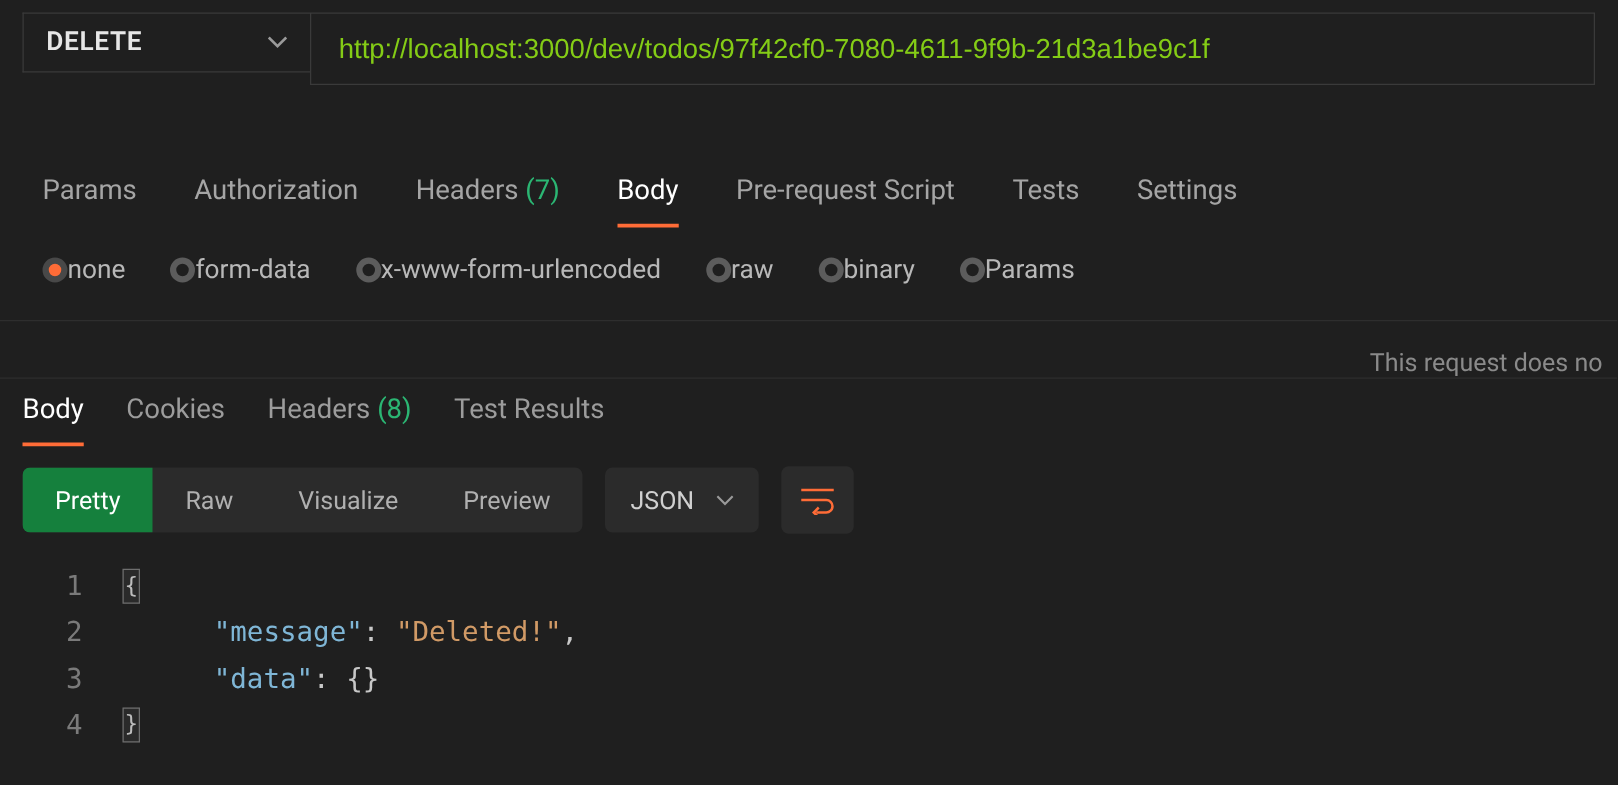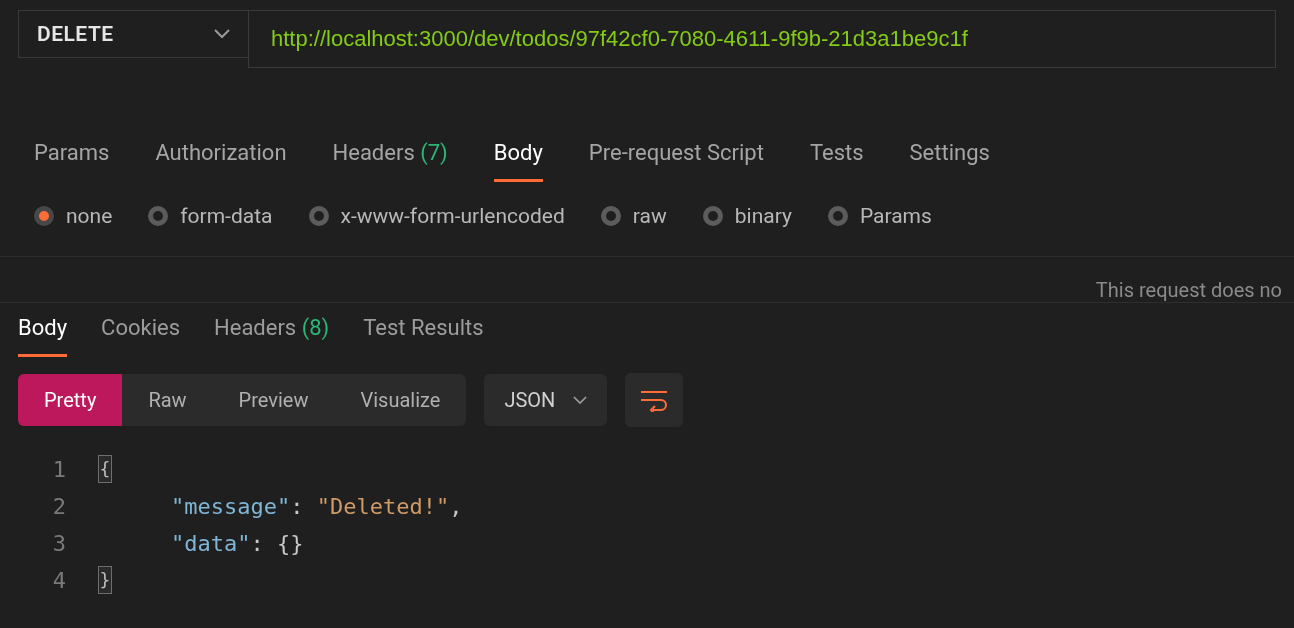--- a/index.html
+++ b/index.html
@@ -60,21 +60,21 @@
   .body-types {
     display: flex;
     gap: 36px;
     padding: 22px 34px 28px 34px;
     align-items: center;
     color: #b8b8b8;
     font-size: 21px;
     border-bottom: 1px solid #2e2e2e;
   }
   .radio {
-    display: flex; align-items: center; gap: 12px; cursor: pointer;
+    display: flex; align-items: center; cursor: pointer;
   }
   .radio .dot {
     width: 20px; height: 20px; border-radius: 50%;
     border: 5px solid #5c5c5c; background: #1f1f1f;
   }
   .radio.selected .dot { border-color: #484848; background: #ff6c37; }
 
   .hint-row {
     height: 46px;
     display: flex; justify-content: flex-end; align-items: flex-end;
@@ -111,21 +111,21 @@
     background: #2b2b2b;
     border-radius: 6px;
     overflow: hidden;
   }
   .seg {
     padding: 14px 26px;
     color: #b0b0b0;
     cursor: pointer;
     font-size: 20px;
   }
-  .seg.active { background: #be185d; color: #ffffff; }
+  .seg.active { background: #15803d; color: #ffffff; }
 
   .fmt-select {
     display: flex; align-items: center; gap: 18px;
     background: #2b2b2b;
     border-radius: 6px;
     padding: 14px 20px;
     color: #d0d0d0;
     cursor: pointer;
     font-size: 20px;
   }
@@ -244,22 +244,22 @@
     <span>Headers</span>
     <span class="count">(8)</span>
   </span>
   <span class="tab">Test Results</span>
 </div>
 
 <div class="resp-toolbar">
   <div class="seg-group">
     <div class="seg active">Pretty</div>
     <div class="seg">Raw</div>
+    <div class="seg">Visualize</div>
     <div class="seg">Preview</div>
-    <div class="seg">Visualize</div>
   </div>
   <div class="fmt-select">
     <span>JSON</span>
     <span class="chev">
       <svg width="14" height="9" viewBox="0 0 16 10" fill="none">
           <path d="M1 1l7 7 7-7" stroke="currentColor" stroke-width="2"></path>
         </svg>
     </span>
   </div>
   <div class="wrap-btn">

